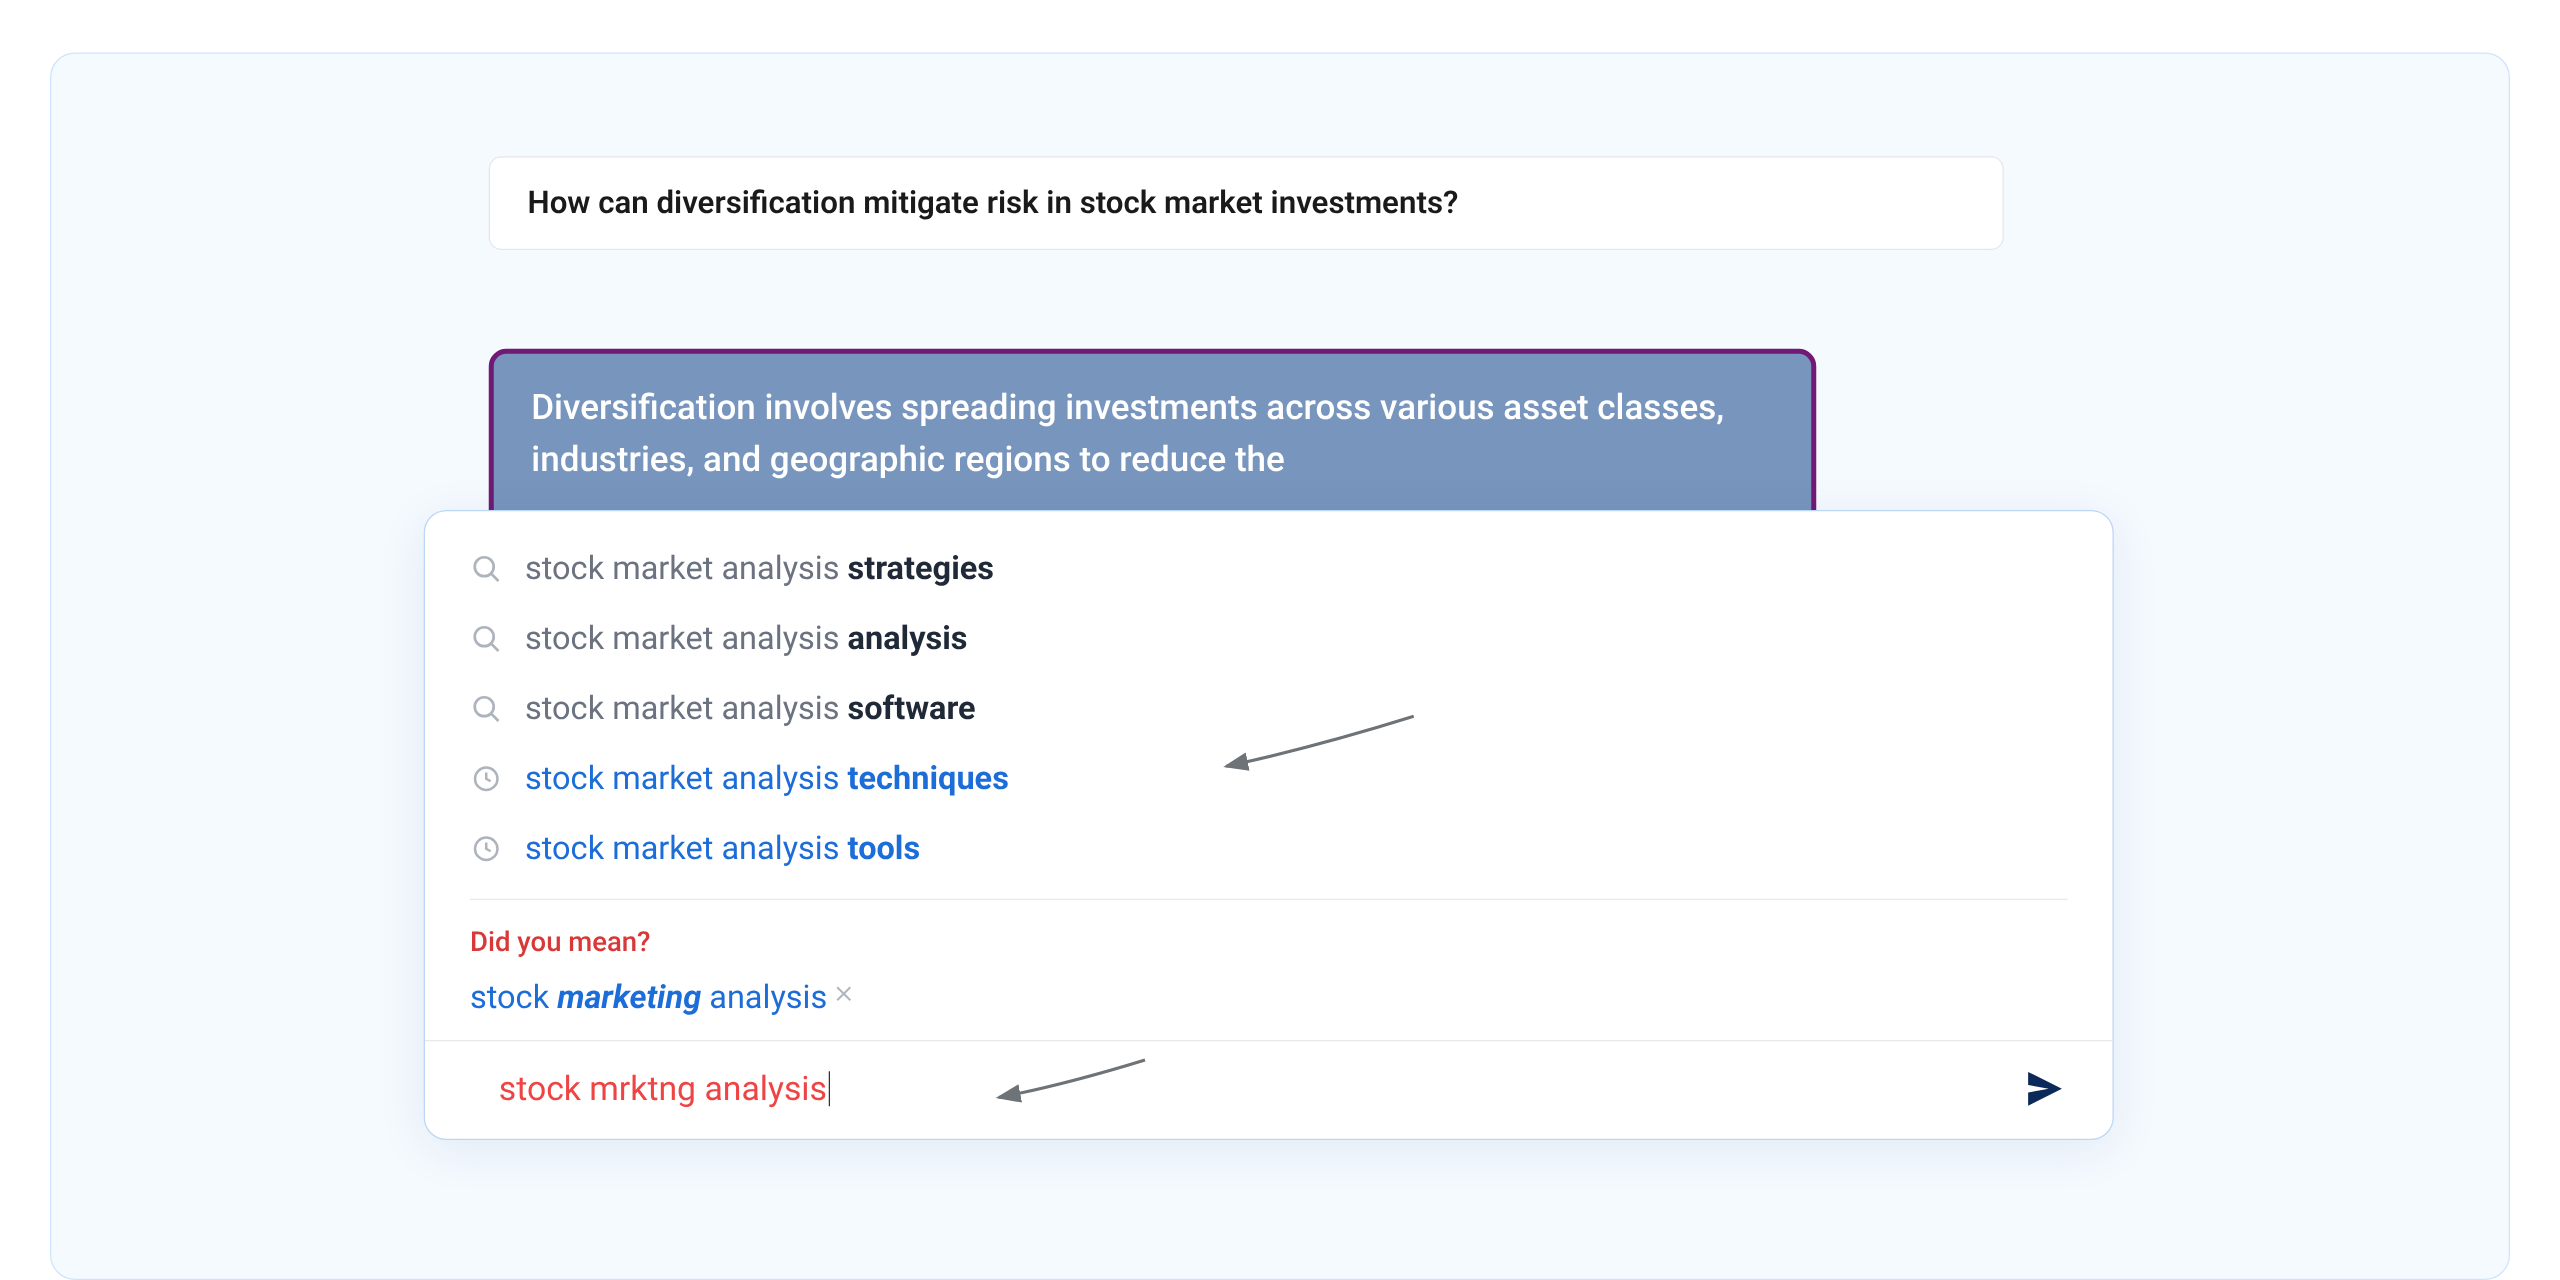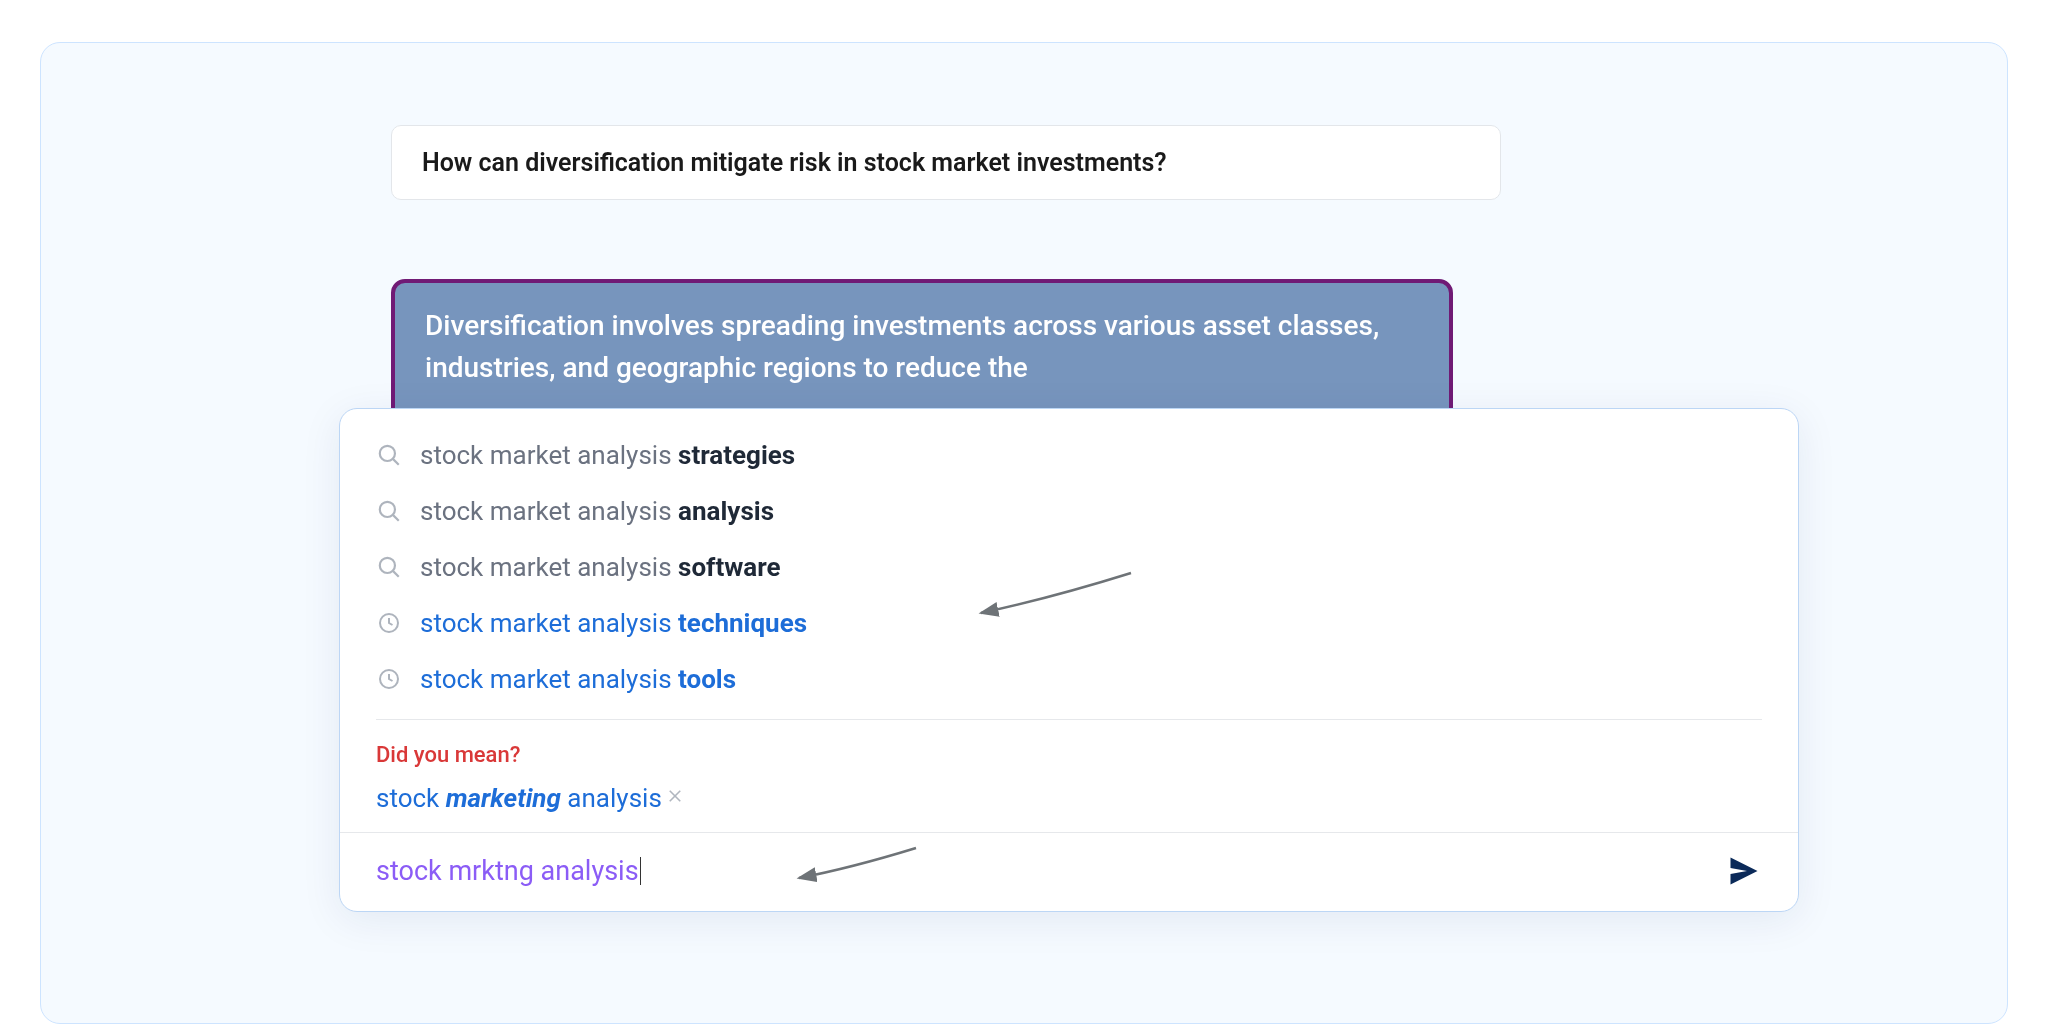--- a/index.html
+++ b/index.html
@@ -23,21 +23,21 @@
       border: 1px solid #cde4ff;
       border-radius: 20px;
       background: #f5faff;
       padding: 40px;
       overflow: hidden;
     }
     .question-bubble {
       position: absolute;
       top: 82px;
       left: 350px;
-      width: 1110px;
+      width: 1212px;
       background: #ffffff;
       border: 1px solid #e3e6ea;
       border-radius: 10px;
       padding: 22px 30px;
       font-size: 25px;
       font-weight: 600;
       color: #1a1a1a;
     }
     .answer-bubble {
       position: absolute;
@@ -50,21 +50,21 @@
       padding: 22px 30px 60px 30px;
       font-size: 28px;
       font-weight: 500;
       color: #ffffff;
       line-height: 1.5;
     }
     .search-popup {
       position: absolute;
       top: 365px;
       left: 298px;
-      width: 1460px;
+      width: 1352px;
       background: #ffffff;
       border: 1px solid #bcd6f5;
       border-radius: 18px;
       box-shadow: 0 8px 40px rgba(0,40,100,0.08);
       padding: 18px 0 0 0;
       z-index: 10;
     }
     .suggestion-list {
       padding: 0 36px;
     }
@@ -131,22 +131,23 @@
     .input-row {
       display: flex;
       align-items: center;
       border-top: 1px solid #e6e8eb;
       padding: 20px 36px 22px 36px;
       gap: 20px;
     }
     .input-text {
       flex: 1;
       font-size: 27px;
-      color: #8b5cf6;
+      color: #ef4444;
       position: relative;
+      margin-left: 23px;
     }
     .cursor-bar {
       display: inline-block;
       width: 1px;
       height: 28px;
       background: #333;
       vertical-align: middle;
       margin-left: 1px;
       position: relative;
       top: -2px;

